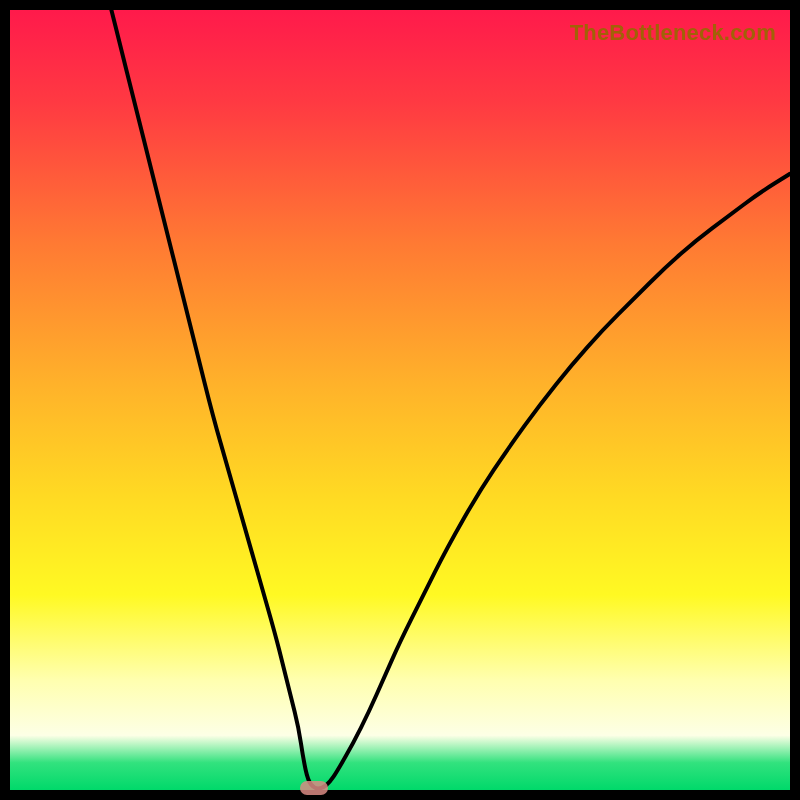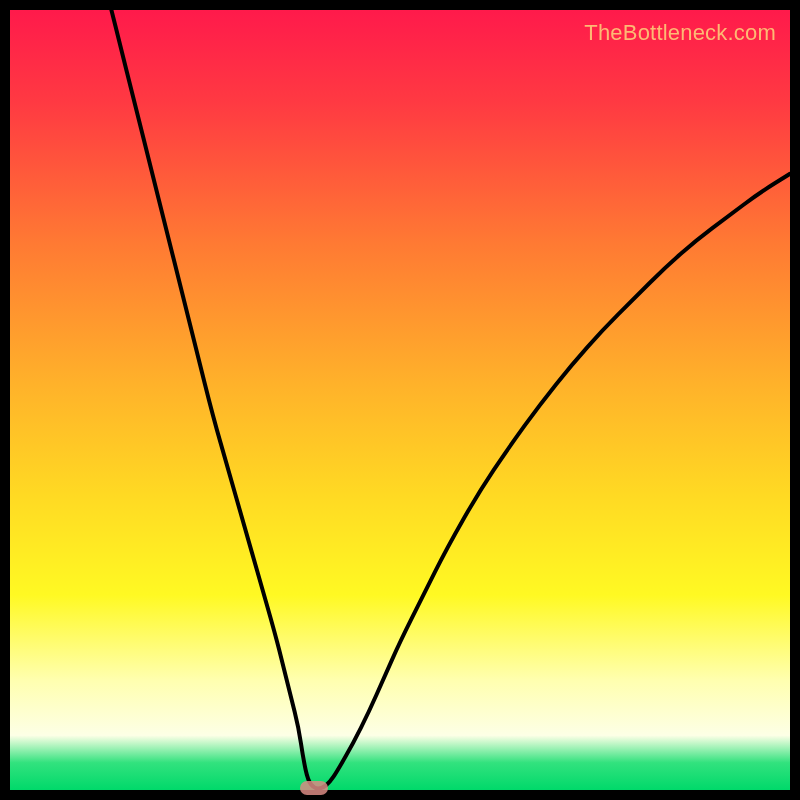--- a/index.html
+++ b/index.html
@@ -19,23 +19,23 @@
     height: 780px;
     background: #000;
   }
   svg {
     display: block;
   }
   .watermark {
     position: absolute;
     top: 10px;
     right: 14px;
-    color: #fdba74;
+    color: #a16207;
     font-size: 22px;
-    font-weight: 400;
+    font-weight: 700;
     letter-spacing: 0.2px;
     user-select: none;
   }
   .marker {
     position: absolute;
     width: 28px;
     height: 14px;
     border-radius: 7px;
     background: #d98b84;
     opacity: 0.85;

